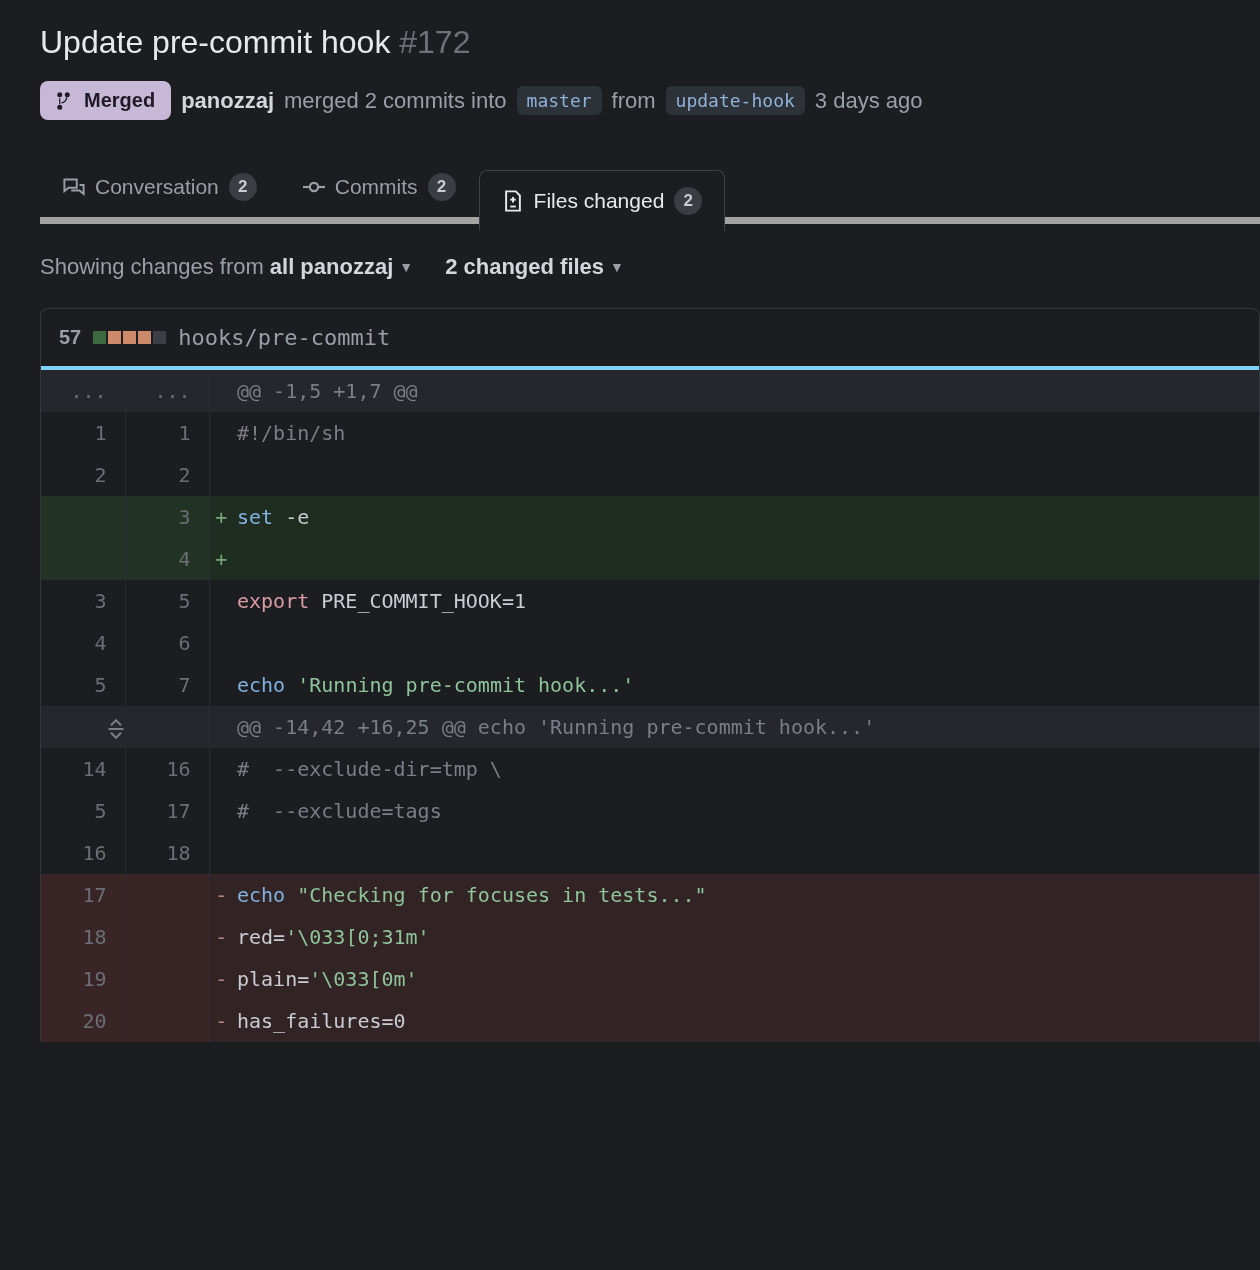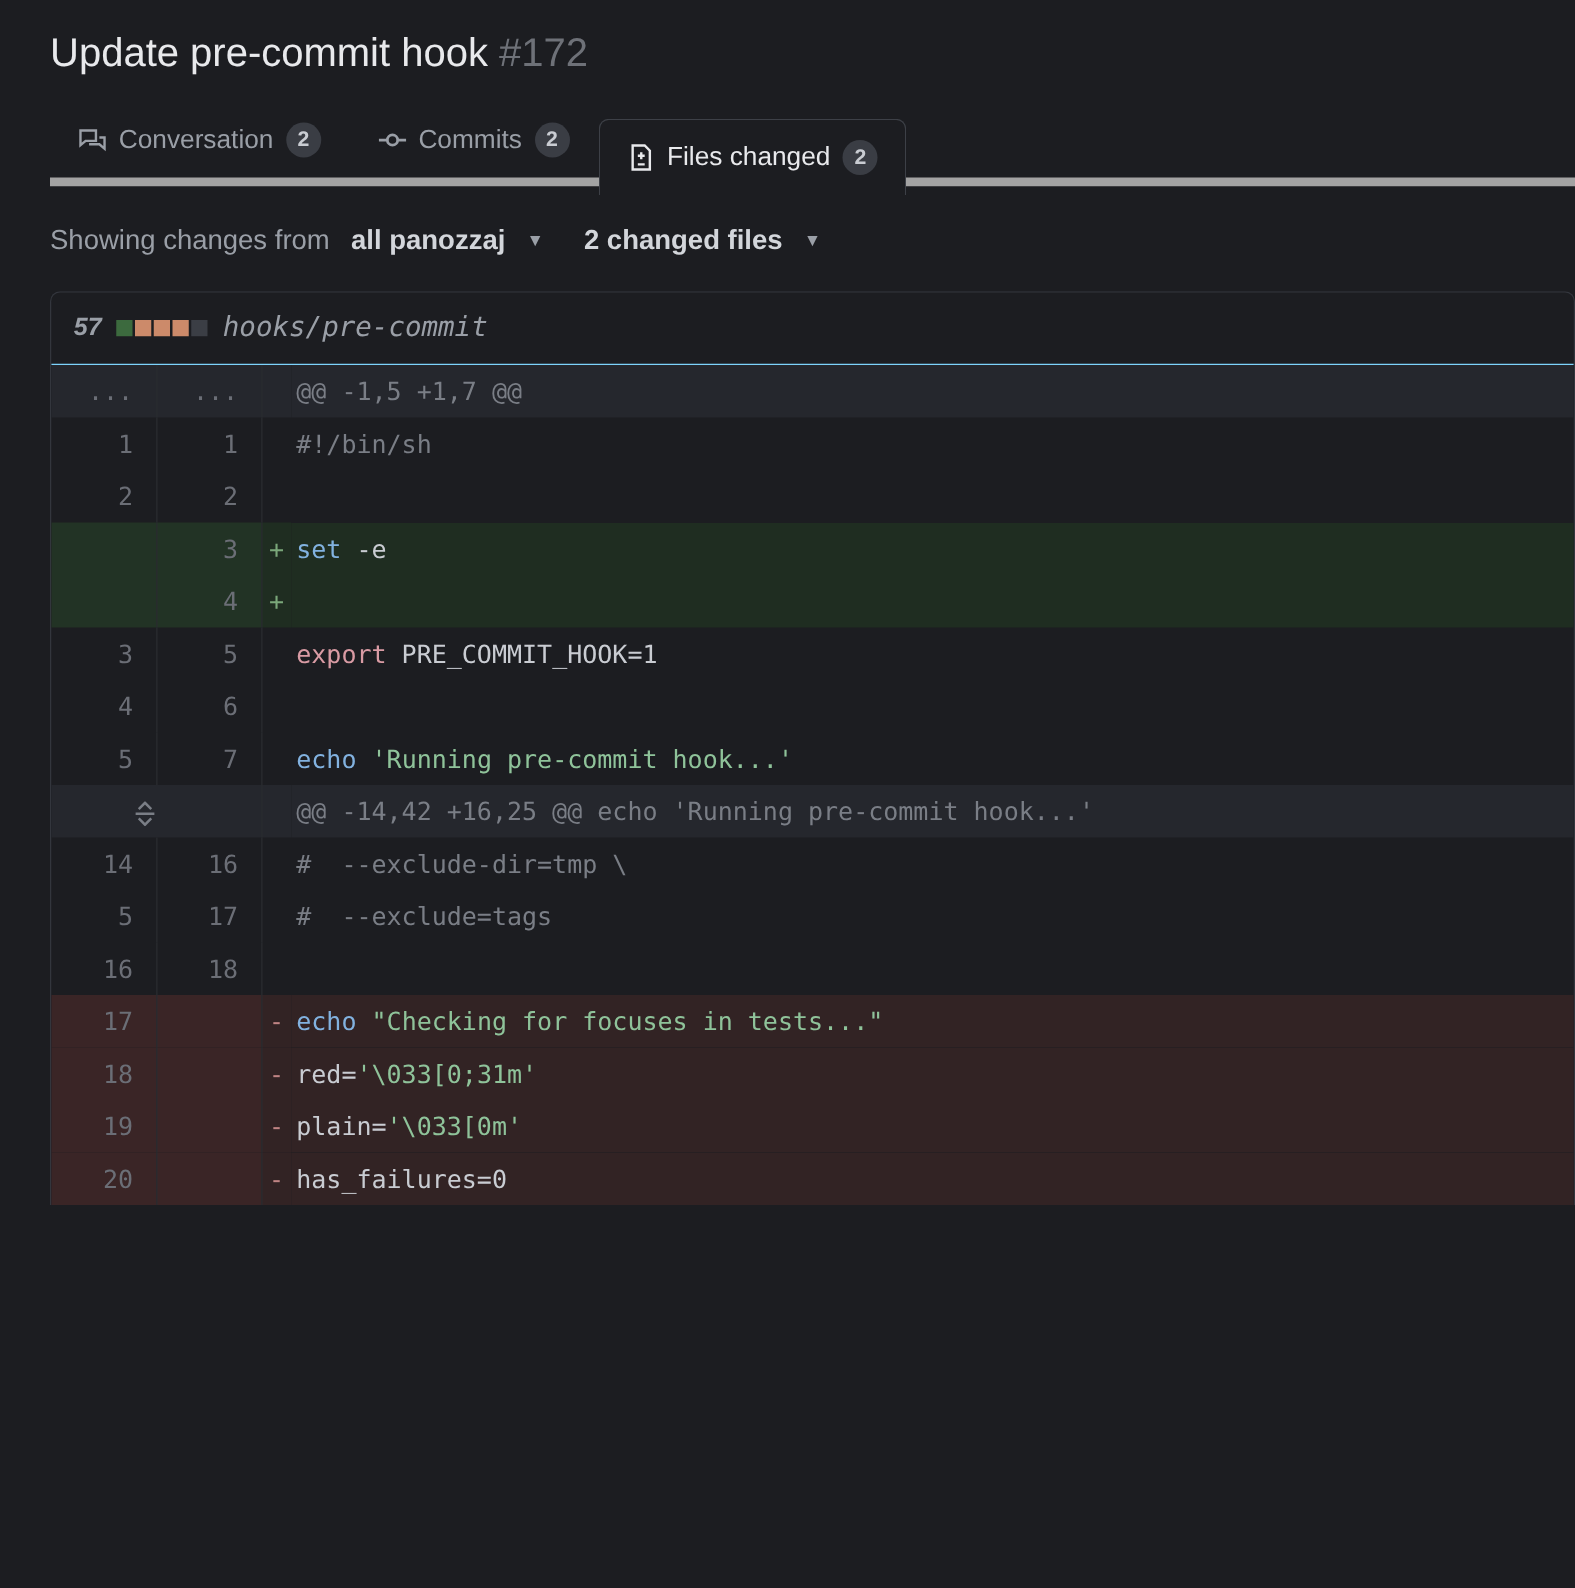--- a/index.html
+++ b/index.html
@@ -97,39 +97,38 @@
   
   .toolbar {
     display: flex;
     gap: 32px;
     align-items: center;
     padding: 30px 0 28px 0;
     font-size: 22px;
     color: #9a9fa7;
   }
   .toolbar strong { color: #d3d6db; font-weight: 600; }
-  .dropdown-item { display: inline-flex; align-items: center; gap: 17px; cursor: pointer; }
+  .dropdown-item { display: inline-flex; align-items: center; gap: 6px; cursor: pointer; }
   .caret { font-size: 14px; }
 
   
   .file-box {
     border: 1px solid #33363d;
     border-top-left-radius: 8px;
     border-top-right-radius: 8px;
     border-bottom: none;
     overflow: hidden;
   }
   .file-header {
     display: flex;
     align-items: center;
     gap: 12px;
     padding: 16px 18px;
-    border-bottom: 1px solid #7dd3fc;
+    border-bottom: 4px solid #7dd3fc;
     font-size: 20px;
-    font-style: italic;
   }
   .diffstat-num { color: #9a9fa7; font-weight: 700; }
   .diffstat-blocks { display: flex; gap: 2px; }
   .diffstat-blocks span { width: 13px; height: 13px; display: inline-block; }
   .blk-add { background: #3c6a3e; }
   .blk-del { background: #cc8a6a; }
   .blk-neutral { background: #3b3e45; }
   .file-path { font-family: ui-monospace, SFMono-Regular, Menlo, monospace; color: #9a9fa7; font-size: 22px; }
 
   
@@ -189,20 +188,34 @@
 </head>
 <body>
 
 <div class="container">
 
   <h1 class="pr-title">
     <span>Update pre-commit hook</span>
     <span class="pr-number">#172</span>
   </h1>
 
+  <div class="meta-row">
+    <span class="merged-badge">
+      <svg viewBox="0 0 16 16" fill="currentColor">
+          <path d="M5 3a2 2 0 1 1-4 0 2 2 0 0 1 4 0zM3 5.5a.5.5 0 0 1 .5.5v4a.5.5 0 0 1-1 0V6a.5.5 0 0 1 .5-.5zM5 13a2 2 0 1 1-4 0 2 2 0 0 1 4 0zM11 3a2 2 0 1 1-4 0 2 2 0 0 1 4 0zM9 5.2c0 2.3-1.8 4.3-4.1 4.7a.5.5 0 1 1-.2-1C6.5 8.6 8 7 8 5.2a.5.5 0 0 1 1 0z"></path>
+        </svg>
+      <span>Merged</span>
+    </span>
+    <span class="author">panozzaj</span>
+    <span>merged 2 commits into</span>
+    <span class="branch-label">master</span>
+    <span>from</span>
+    <span class="branch-label">update-hook</span>
+    <span>3 days ago</span>
+  </div>
 
   <div class="tabs">
     <div class="tab">
       <svg viewBox="0 0 16 16" fill="none" stroke="currentColor" stroke-width="1.4">
           <path d="M1 2.5h9v6H4L1 11V2.5z"></path>
           <path d="M6 10.5h6l3 2.5V6.5h-3"></path>
         </svg>
       <span>Conversation</span>
       <span class="counter">2</span>
     </div>

